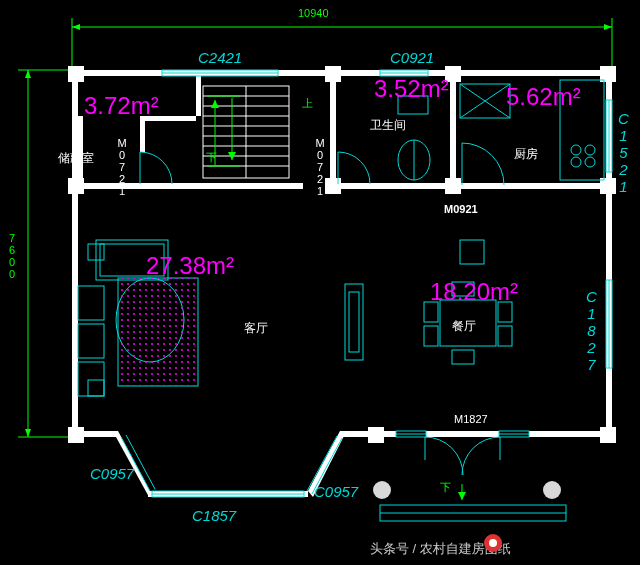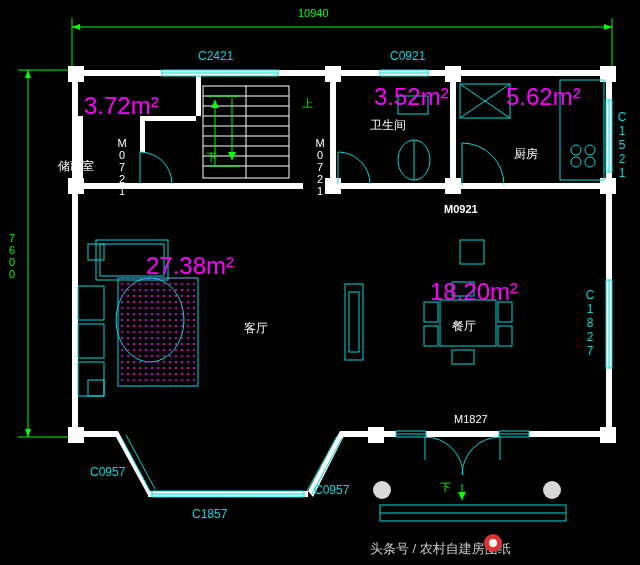--- a/index.html
+++ b/index.html
@@ -2,21 +2,21 @@
 <html><head>
 <meta charset="utf-8">
 <style>
   html, body { margin:0; padding:0; background:#000; }
   body { width:640px; height:565px; overflow:hidden;
          font-family:"Liberation Sans", sans-serif; }
   #stage { position:relative; width:640px; height:565px; background:#000; }
   svg#plan { position:absolute; left:0; top:0; width:640px; height:565px; display:block; }
   .lbl { position:absolute; white-space:nowrap; line-height:1; }
   .dim { color:#00ff00; font-size:11px; }
-  .cyanlbl { color:#00d8d8; font-size:12px; }
+  .cyanlbl { color:#00d8d8; font-size:15px;font-style:italic; }
   .magenta { color:#ff00ff; font-size:24px; letter-spacing:0px; }
   .white { color:#ffffff; font-size:12px; }
   .whitesm { color:#ffffff; font-size:11px; }
   .vert { writing-mode:vertical-rl; text-orientation:upright; }
   .wm { position:absolute; color:#c8c8c8; font-size:13px; }
   .wmlogo { position:absolute; width:18px; height:18px; border-radius:50%;
             background:#d33; }
   .wmlogo:after { content:""; position:absolute; left:5px; top:5px; width:8px; height:8px;
             border-radius:50%; background:#fff; }
 </style>
@@ -212,26 +212,26 @@
   <div class="lbl cyanlbl" style="left:192px; top:508px;">C1857</div>
   <div class="lbl cyanlbl" style="left:90px; top:466px;">C0957</div>
   <div class="lbl cyanlbl" style="left:314px; top:484px;">C0957</div>
 
   <div class="lbl whitesm vert" style="left:116px; top:137px;">M0721</div>
   <div class="lbl whitesm vert" style="left:314px; top:137px;">M0721</div>
   <div class="lbl whitesm" style="left:444px; top:204px;font-weight:bold;">M0921</div>
   <div class="lbl whitesm" style="left:440px; top:414px;padding-left:14px;">M1827</div>
 
   <div class="lbl magenta" style="left:84px; top:94px;">3.72m²</div>
-  <div class="lbl magenta" style="left:374px; top:85px;text-align:center;">3.52m²</div>
+  <div class="lbl magenta" style="left:374px; top:77px;text-align:center;">3.52m²</div>
   <div class="lbl magenta" style="left:506px; top:85px;">5.62m²</div>
   <div class="lbl magenta" style="left:146px; top:254px;">27.38m²</div>
   <div class="lbl magenta" style="left:430px; top:280px;">18.20m²</div>
 
-  <div class="lbl white" style="left:58px; top:160px;">储藏室</div>
+  <div class="lbl white" style="left:58px; top:152px;">储藏室</div>
   <div class="lbl white" style="left:370px; top:119px;">卫生间</div>
   <div class="lbl white" style="left:514px; top:148px;">厨房</div>
   <div class="lbl white" style="left:244px; top:322px;">客厅</div>
   <div class="lbl white" style="left:452px; top:320px;">餐厅</div>
 
   <div class="lbl dim" style="left:302px; top:98px;">上</div>
   <div class="lbl dim" style="left:206px; top:152px;">下</div>
   <div class="lbl dim" style="left:440px; top:482px;">下</div>
 
   <div class="wm" style="left:370px; top:540px;">头条号 / 农村自建房图纸</div>

